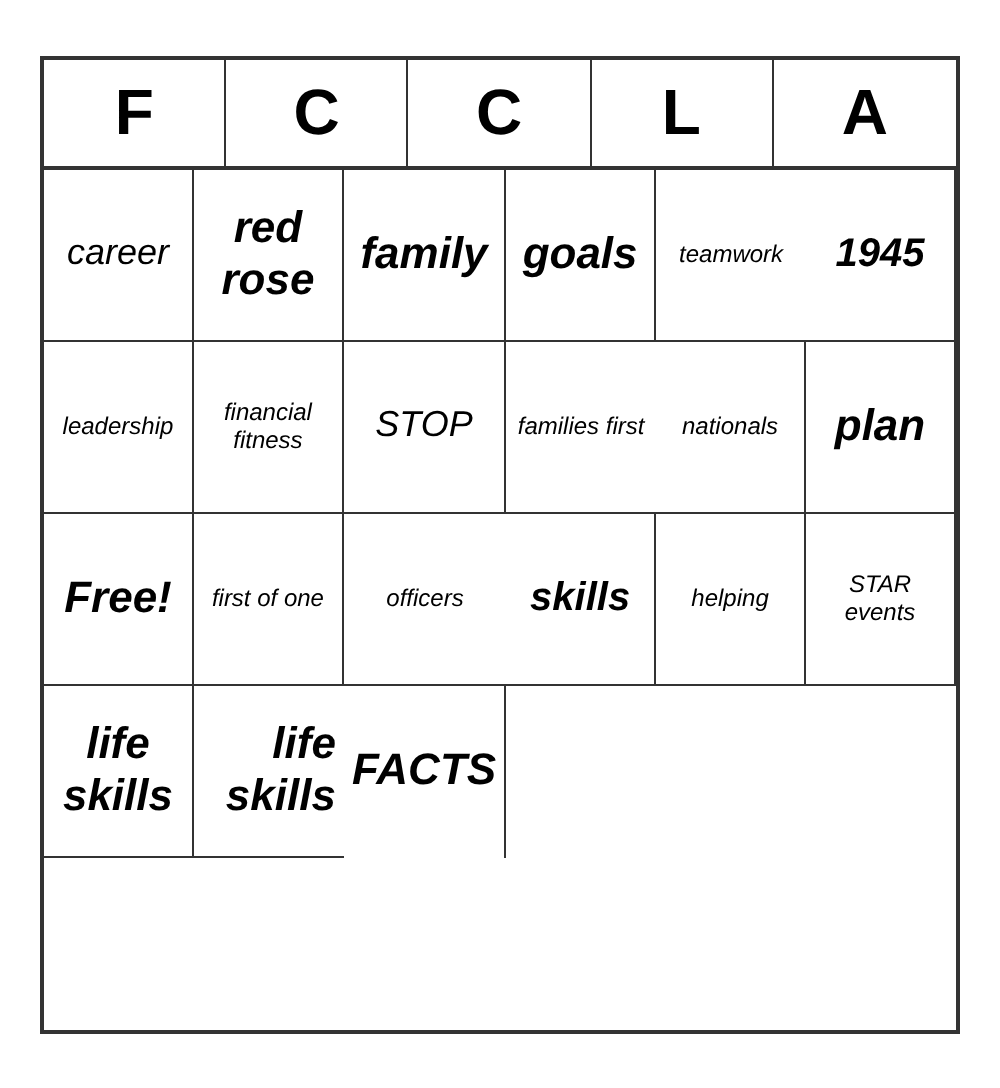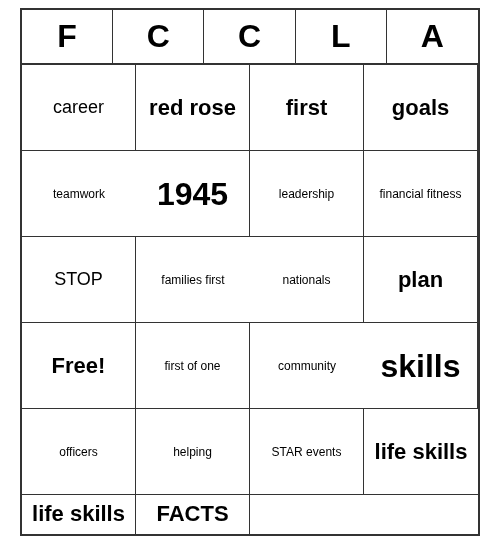--- a/index.html
+++ b/index.html
@@ -36,22 +36,23 @@
       padding: 8px 4px;
       border-right: 1px solid #333;
     }
 
     .header-cell:last-child {
       border-right: none;
     }
 
     .bingo-grid {
       display: grid;
-      grid-template-columns: repeat(4, 1fr);
+      grid-template-columns: repeat(6, 1fr);
       grid-template-rows: repeat(5, 86px);
+      font-style: italic;
     }
 
     .bingo-cell {
       border-right: 1px solid #333;
       border-bottom: 1px solid #333;
       display: flex;
       justify-content: center;
       align-items: center;
       text-align: center;
       padding: 6px 4px;
@@ -70,21 +71,21 @@
       font-size: 14px;
       line-height: 1.2;
     }
 
     .cell-text.large {
       font-size: 22px;
       font-weight: bold;
     }
 
     .cell-text.xlarge {
-      font-size: 32px;
+      font-size: 20px;
       font-weight: bold;
     }
 
     .cell-text.medium {
       font-size: 18px;
     }
 
     .cell-text.small {
       font-size: 12px;
     }
@@ -105,21 +106,21 @@
       <div class="header-cell">A</div>
     </div>
   <div class="bingo-grid">
   <div class="bingo-cell">
         <span class="cell-text medium">career</span>
       </div>
       <div class="bingo-cell">
         <span class="cell-text large">red rose</span>
       </div>
       <div class="bingo-cell">
-        <span class="cell-text large">first</span>
+        <span class="cell-text large">family</span>
       </div>
       <div class="bingo-cell">
         <span class="cell-text large">goals</span>
       </div>
       <div class="bingo-cell">
         <span class="cell-text small">teamwork</span>
       </div>
       <div class="bingo-cell">
         <span class="cell-text xlarge">1945</span>
       </div>
@@ -141,27 +142,24 @@
       <div class="bingo-cell">
         <span class="cell-text large">plan</span>
       </div>
       <div class="bingo-cell free-cell">
         <span class="cell-text large">Free!</span>
       </div>
       <div class="bingo-cell">
         <span class="cell-text small">first of one</span>
       </div>
       <div class="bingo-cell">
-        <span class="cell-text small">community</span>
+        <span class="cell-text small">officers</span>
       </div>
       <div class="bingo-cell">
         <span class="cell-text xlarge">skills</span>
-      </div>
-      <div class="bingo-cell">
-        <span class="cell-text small">officers</span>
       </div>
       <div class="bingo-cell">
         <span class="cell-text small">helping</span>
       </div>
       <div class="bingo-cell">
         <span class="cell-text small">STAR events</span>
       </div>
       <div class="bingo-cell">
         <span class="cell-text large">life skills</span>
       </div>

